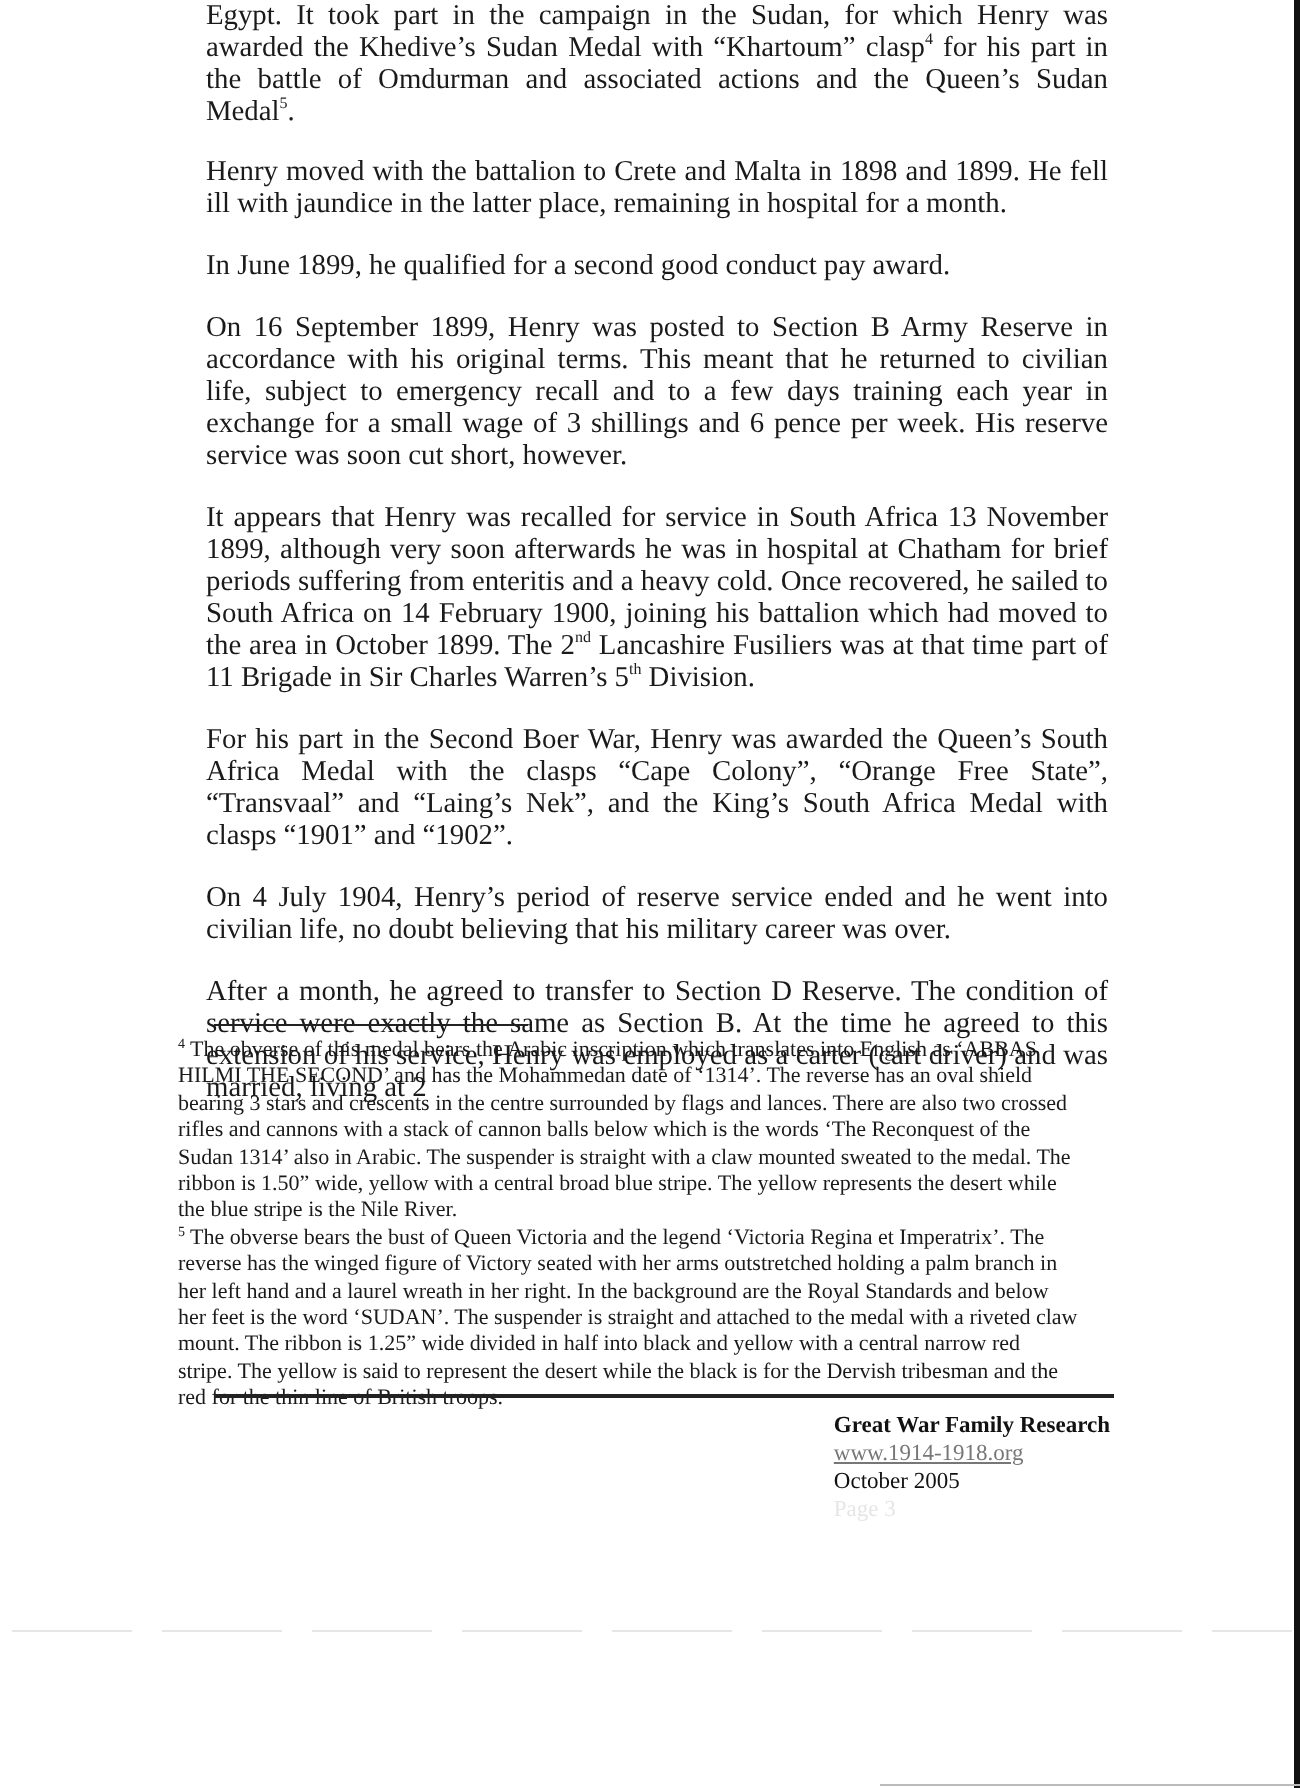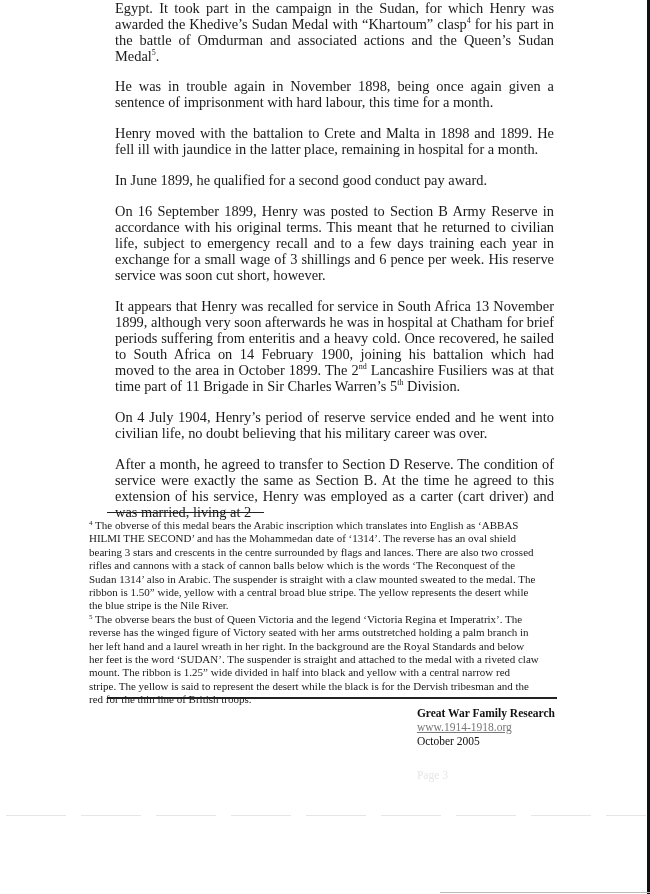--- a/index.html
+++ b/index.html
@@ -41,21 +41,21 @@
     }
     .body-text {
       position: absolute;
       left: 103px;
       top: 0px;
       width: 451px;
       font-size: 14.4px;
       line-height: 16px;
     }
     .body-text p {
-      margin: 0 0 14px 12px;
+      margin: 0 0 14px 0;
       text-align: justify;
     }
     .body-text p.tight {
       text-align: left;
     }
     sup {
       font-size: 8px;
       line-height: 0;
       vertical-align: 6px;
     }
@@ -104,48 +104,47 @@
     }
     .footer .url {
       color: #777;
       text-decoration: underline;
     }
     .footer .date {
       color: #111;
     }
     .footer .page {
       color: #e6e6e6;
-      margin-top: 20px;
     }
   </style>
 </head>
 <body>
 
 <div class="page-edge"></div>
 <div class="page-edge-bottom"></div>
 <div class="scan-streak"></div>
 
 <div class="body-text">
   <p>
     <span>Egypt. It took part in the campaign in the Sudan, for which Henry was awarded the Khedive’s Sudan Medal with “Khartoum” clasp</span><sup>4</sup><span> for his part in the battle of Omdurman and associated actions and the Queen’s Sudan Medal</span><sup>5</sup><span>.</span>
   </p>
   <p style="margin-bottom:15px">
-    <span>He was in trouble again in November 1898, being once again given a sentence of imprisonment with hard labour, this time for a month.</span>
-  </p>
-  <p style="margin-bottom:15px">
     <span>Henry moved with the battalion to Crete and Malta in 1898 and 1899. He fell ill with jaundice in the latter place, remaining in hospital for a month.</span>
   </p>
   <p class="tight" style="margin-bottom:15px">
     <span>In June 1899, he qualified for a second good conduct pay award.</span>
   </p>
   <p style="margin-bottom:15px">
     <span>On 16 September 1899, Henry was posted to Section B Army Reserve in accordance with his original terms. This meant that he returned to civilian life, subject to emergency recall and to a few days training each year in exchange for a small wage of 3 shillings and 6 pence per week. His reserve service was soon cut short, however.</span>
   </p>
   <p style="margin-bottom:15px">
     <span>It appears that Henry was recalled for service in South Africa 13 November 1899, although very soon afterwards he was in hospital at Chatham for brief periods suffering from enteritis and a heavy cold. Once recovered, he sailed to South Africa on 14 February 1900, joining his battalion which had moved to the area in October 1899. The 2</span><sup>nd</sup><span> Lancashire Fusiliers was at that time part of 11 Brigade in Sir Charles Warren’s 5</span><sup>th</sup><span> Division.</span>
+  </p>
+  <p style="margin-bottom:15px">
+    <span>For his part in the Second Boer War, Henry was awarded the Queen’s South Africa Medal with the clasps “Cape Colony”, “Orange Free State”, “Transvaal” and “Laing’s Nek”, and the King’s South Africa Medal with clasps “1901” and “1902”.</span>
   </p>
   <p style="margin-bottom:15px">
     <span>On 4 July 1904, Henry’s period of reserve service ended and he went into civilian life, no doubt believing that his military career was over.</span>
   </p>
   <p>
     <span>After a month, he agreed to transfer to Section D Reserve. The condition of service were exactly the same as Section B. At the time he agreed to this extension of his service, Henry was employed as a carter (cart driver) and was married, living at 2</span>
   </p>
 </div>
 
 <div class="fn-rule"></div>

